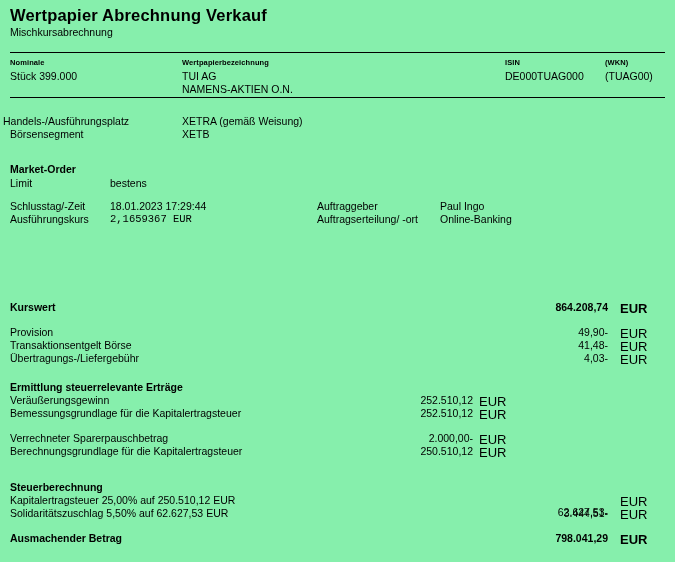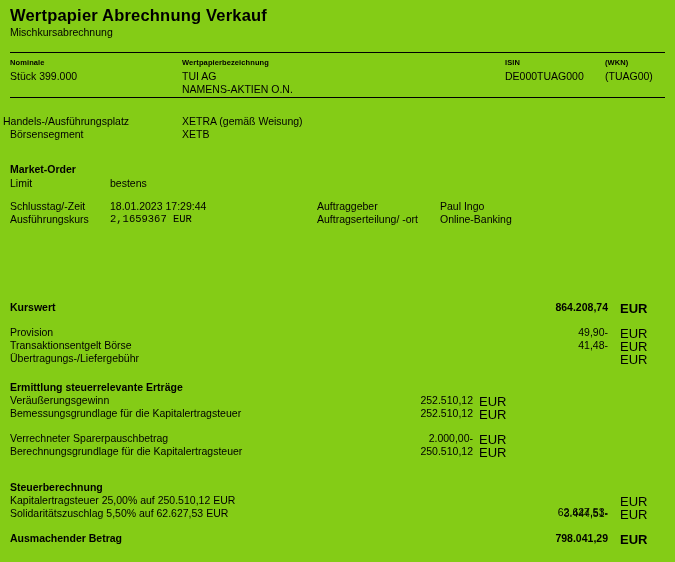--- a/index.html
+++ b/index.html
@@ -9,21 +9,21 @@
   }
   body {
     font-family: "Liberation Sans", sans-serif;
     color: #000000;
     -webkit-font-smoothing: none;
   }
   .page {
     position: relative;
     width: 675px;
     height: 562px;
-    background: #84cc16;
+    background: #86efac;
     overflow: hidden;
   }
   .abs { position: absolute; white-space: pre; }
 
   .doc-title {
     font-size: 16.5px;
     font-weight: bold;
     letter-spacing: 0.2px;
   }
   .doc-subtitle {
@@ -125,20 +125,21 @@
 
   <div class="abs lbl" style="left:10px; top:326px;">Provision</div>
   <div class="amt-right" style="left:468px; top:326px; width:140px;">49,90-</div>
   <div class="cur" style="left:620px; top:326px;">EUR</div>
 
   <div class="abs lbl" style="left:10px; top:339px;">Transaktionsentgelt Börse</div>
   <div class="amt-right" style="left:468px; top:339px; width:140px;">41,48-</div>
   <div class="cur" style="left:620px; top:339px;">EUR</div>
 
   <div class="abs lbl" style="left:10px; top:352px;">Übertragungs-/Liefergebühr</div>
+  <div class="amt-right" style="left:468px; top:352px; width:140px;">4,03-</div>
   <div class="cur" style="left:620px; top:352px;">EUR</div>
 
   <div class="abs sec-head" style="left:10px; top:381px;">Ermittlung steuerrelevante Erträge</div>
 
   <div class="abs lbl" style="left:10px; top:394px;text-align:center;">Veräußerungsgewinn</div>
   <div class="amt-right" style="left:333px; top:394px; width:140px;">252.510,12</div>
   <div class="cur" style="left:479px; top:394px;">EUR</div>
 
   <div class="abs lbl" style="left:10px; top:407px;">Bemessungsgrundlage für die Kapitalertragsteuer</div>
   <div class="amt-right" style="left:333px; top:407px; width:140px;">252.510,12</div>

